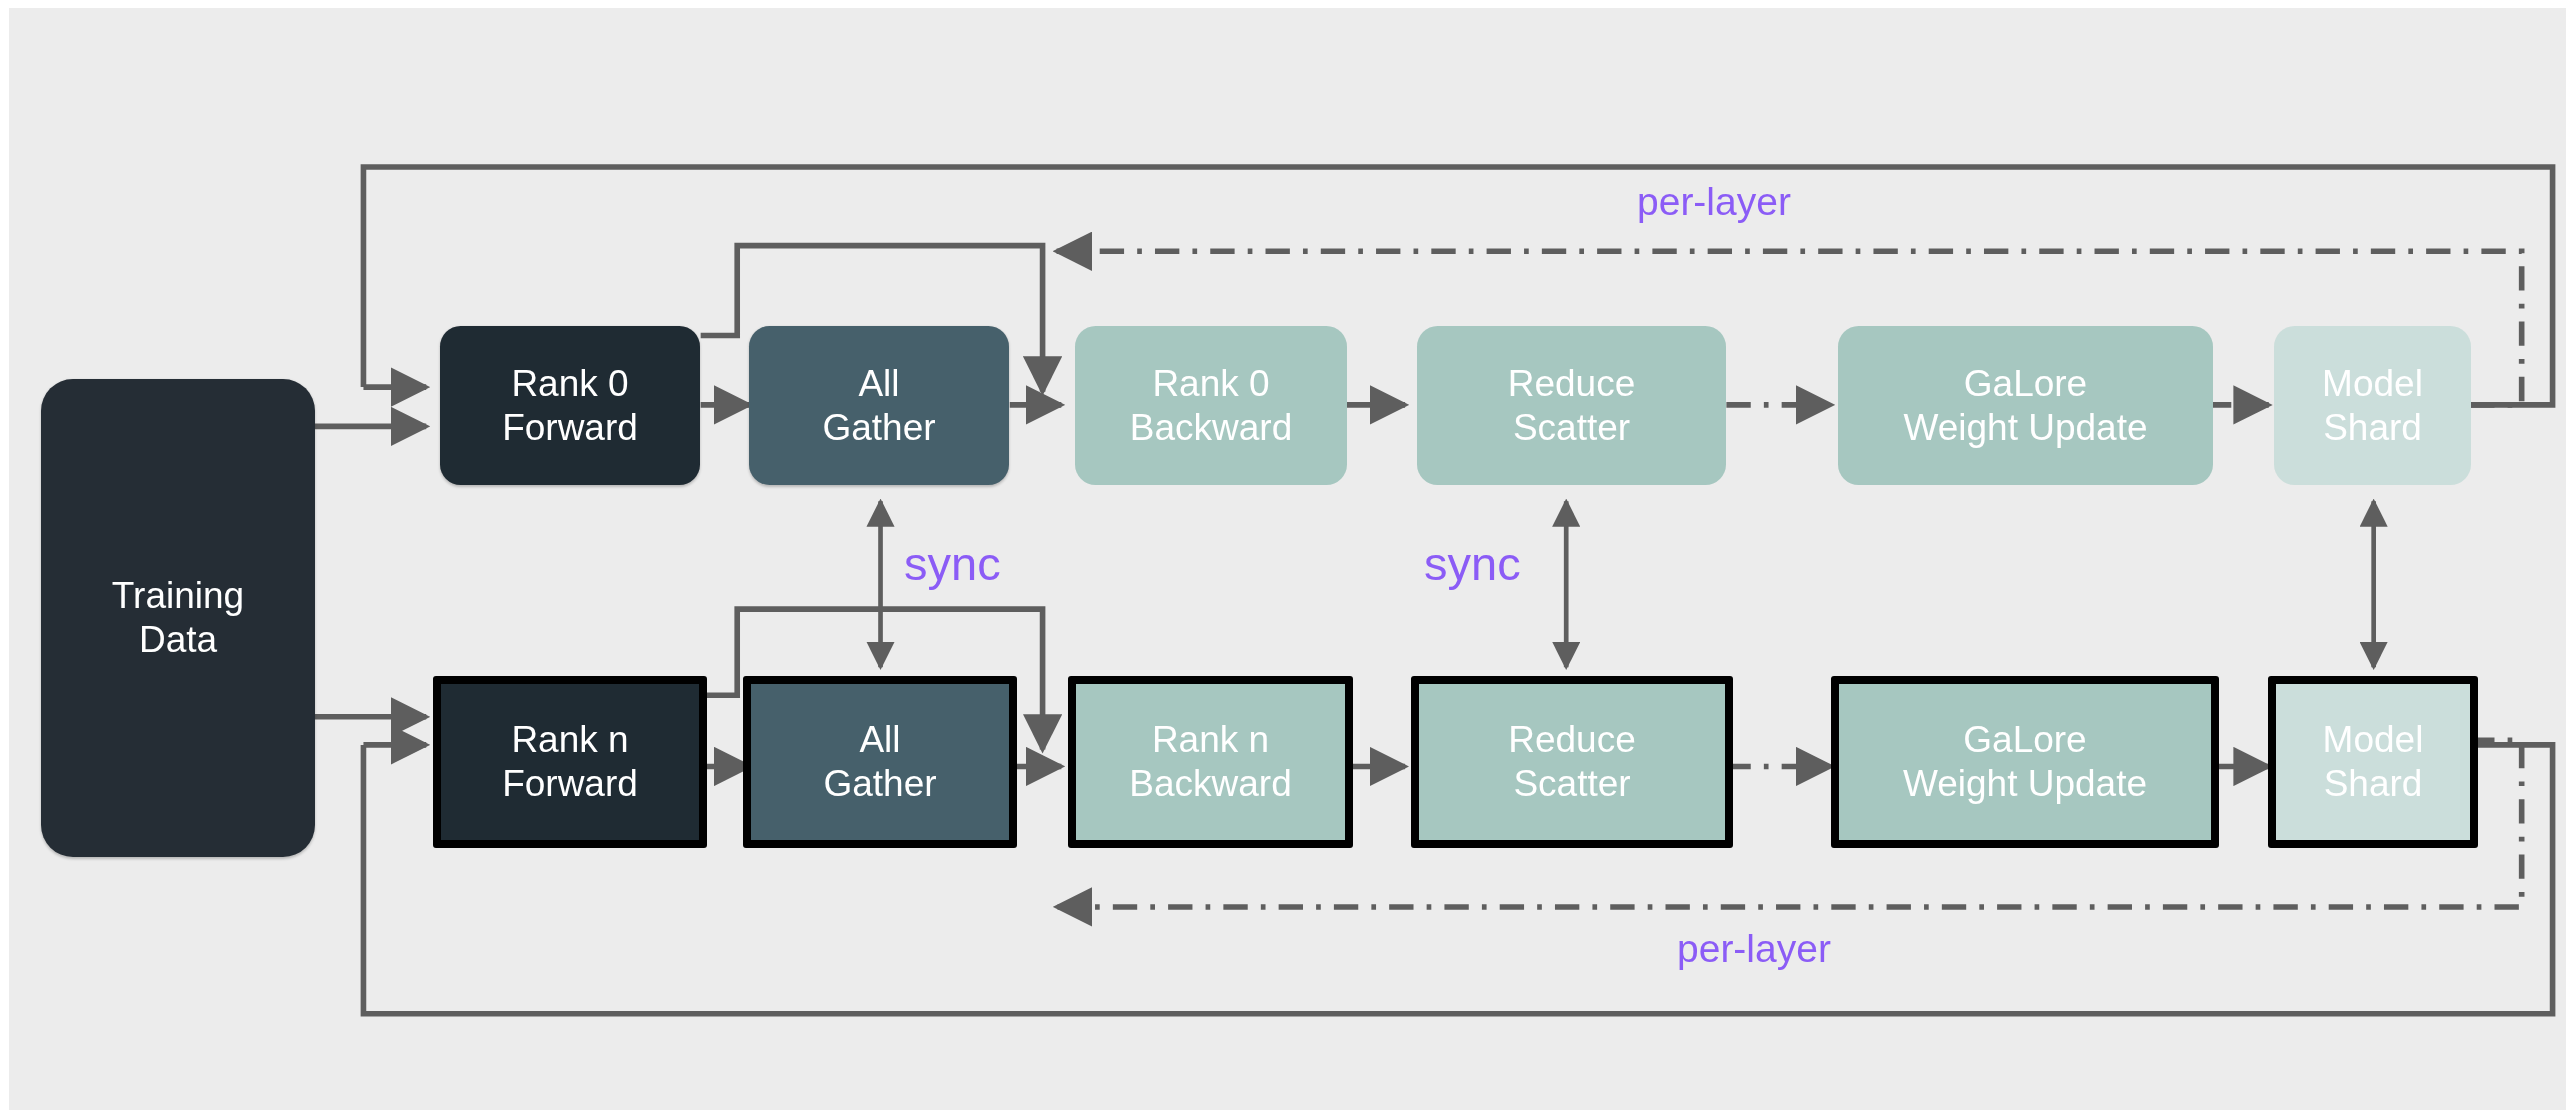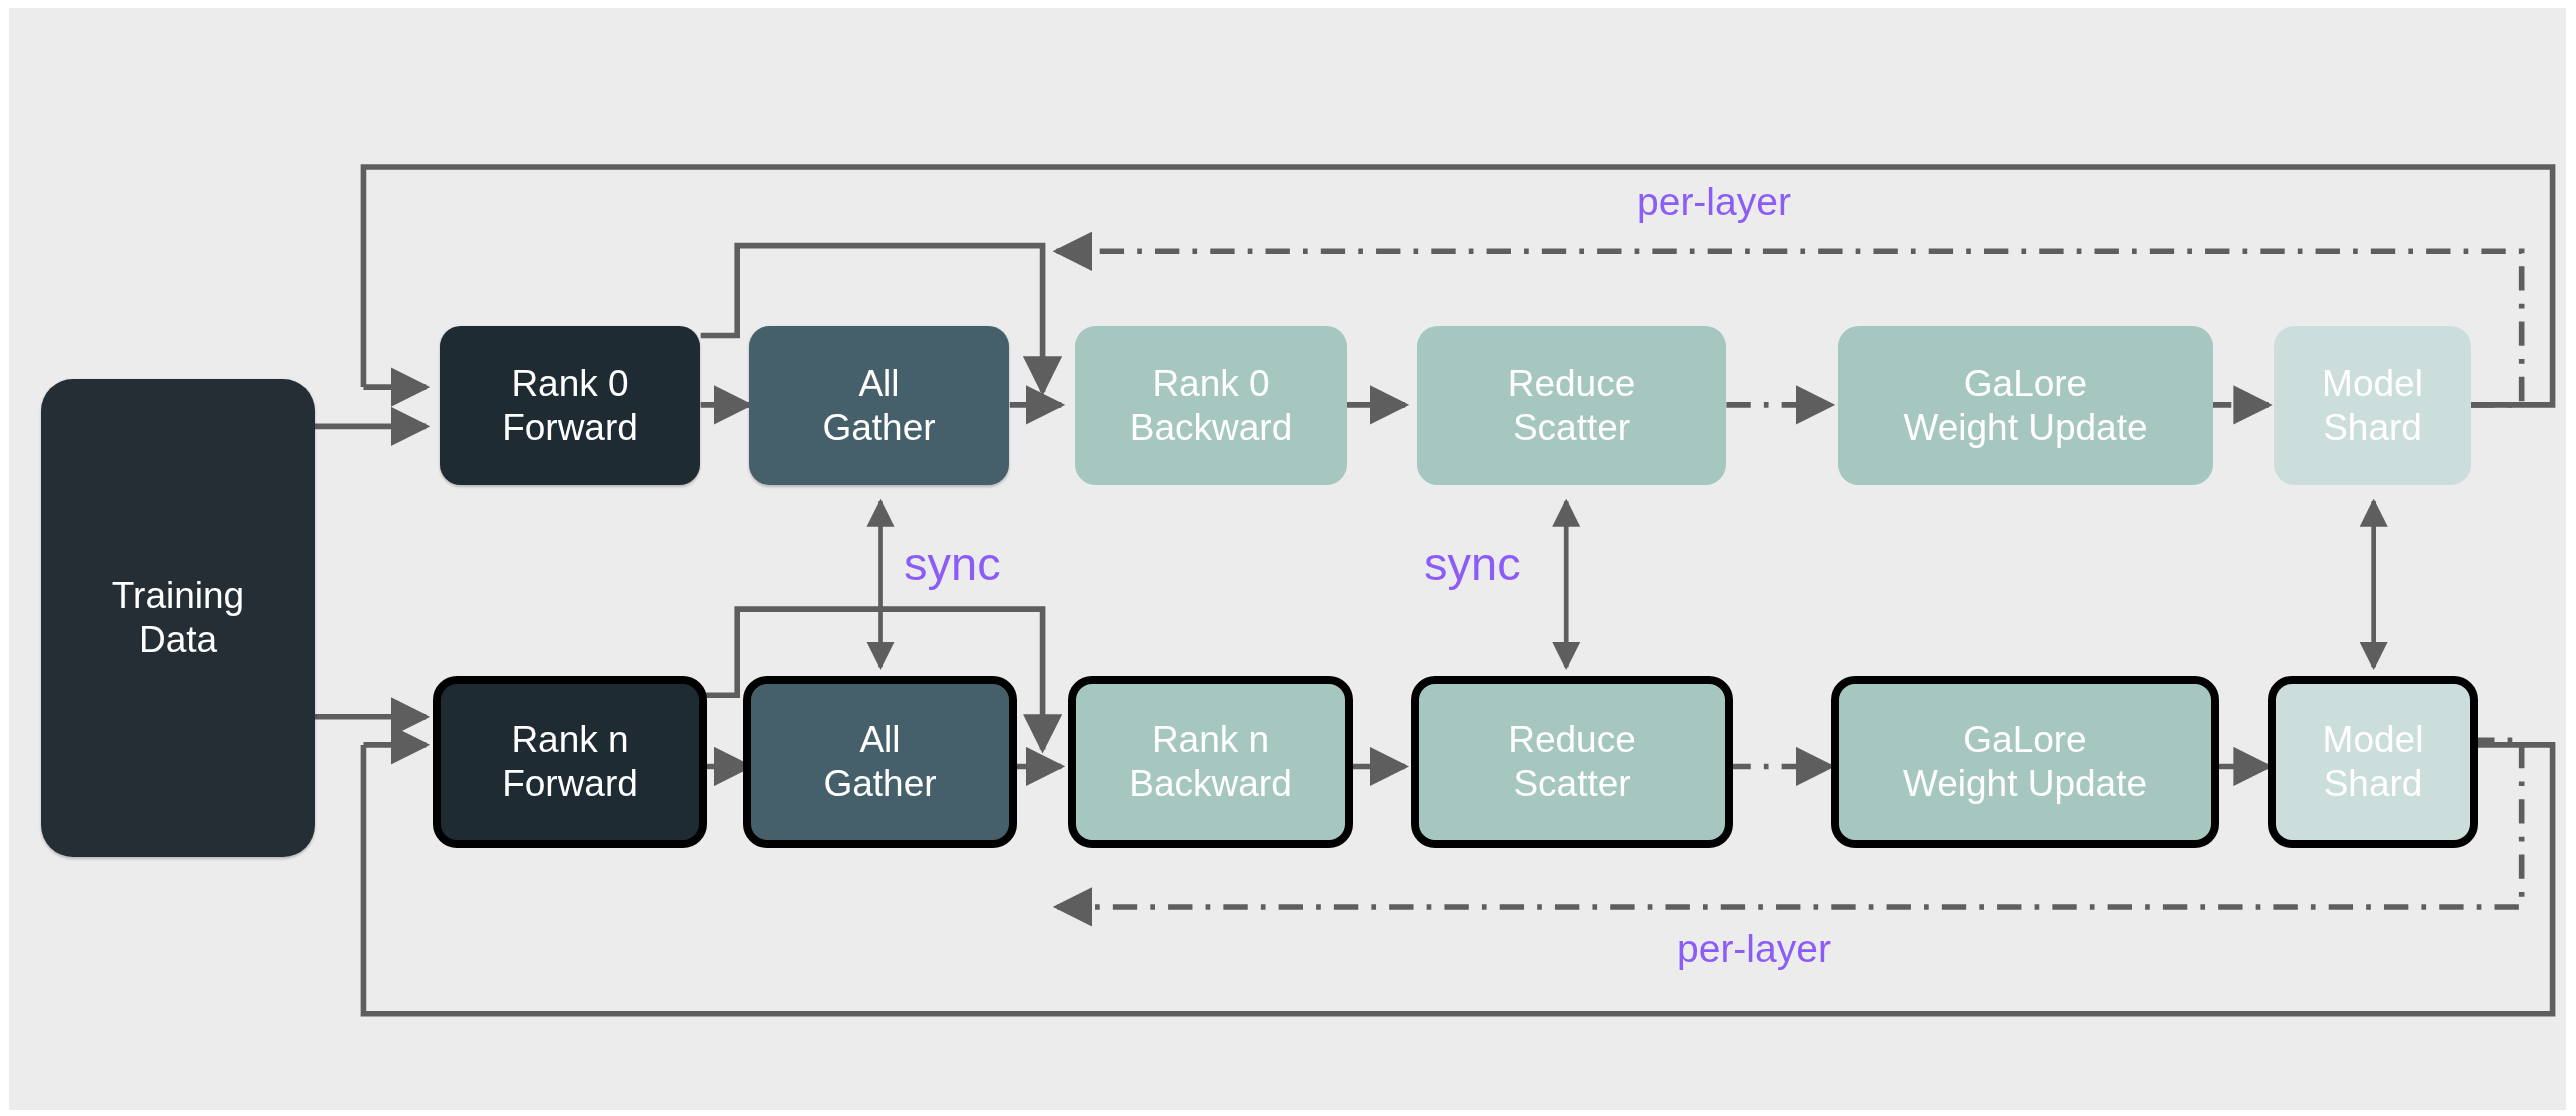--- a/index.html
+++ b/index.html
@@ -38,21 +38,21 @@
     text-align: center;
     color: #ffffff;
     border-radius: 20.6px;
     line-height: 1.18;
     font-size: 37px;
     box-sizing: border-box;
     white-space: pre-line;
   }
   .node.thick {
     border: 8.4px solid #000000;
-    border-radius: 24px;
+    border-radius: 3px;
   }
   .node.soft {
     box-shadow: 0 1.9px 2.8px rgba(0,0,0,0.22);
   }
   .edge-label {
     position: absolute;
     color: #8b5cf6;
     font-size: 39px;
     white-space: nowrap;
   }

